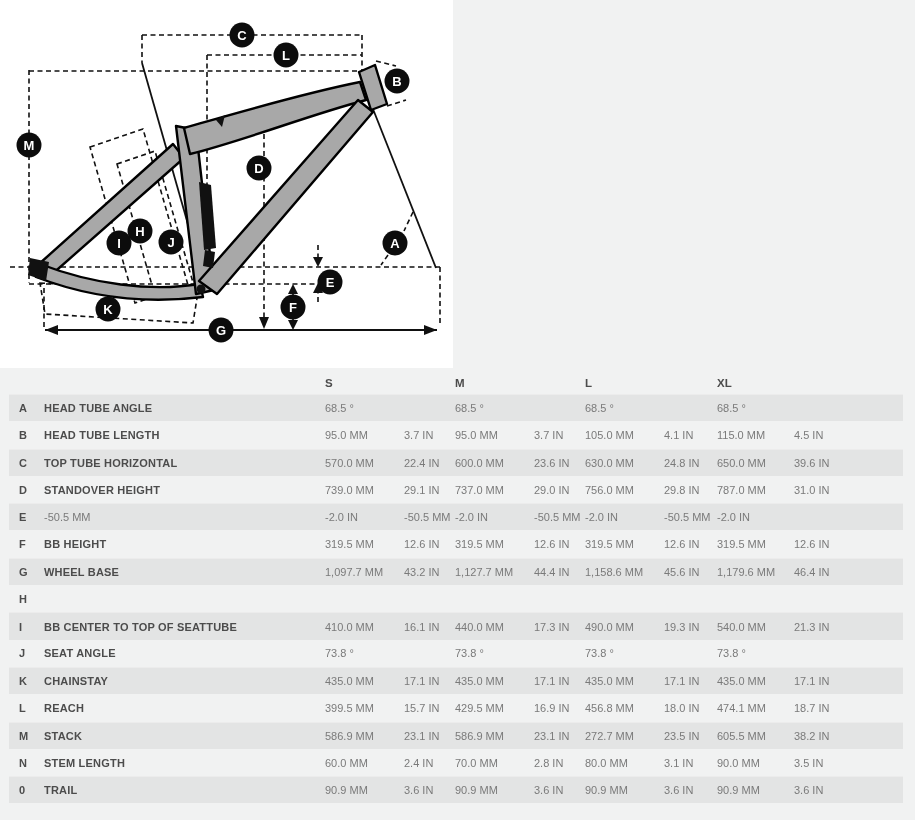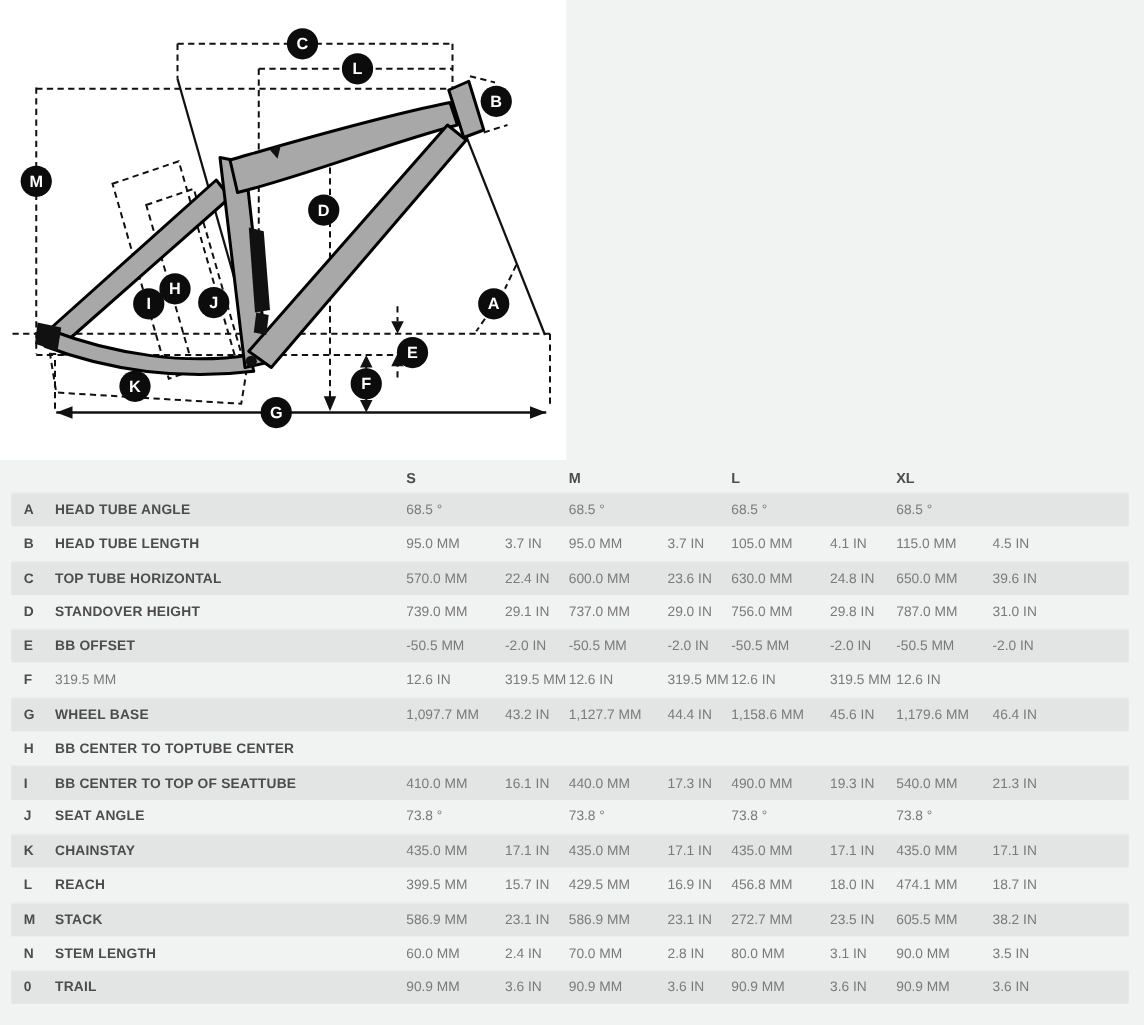--- a/index.html
+++ b/index.html
@@ -193,32 +193,32 @@
         <div class="cell val">29.1 IN</div>
         <div class="cell val">737.0 MM</div>
         <div class="cell val">29.0 IN</div>
         <div class="cell val">756.0 MM</div>
         <div class="cell val">29.8 IN</div>
         <div class="cell val">787.0 MM</div>
         <div class="cell val">31.0 IN</div>
       </div>
       <div class="g-row dark">
         <div class="cell letter">E</div>
-        <div class="cell name">BB OFFSET</div>
         <div class="cell val">-50.5 MM</div>
         <div class="cell val">-2.0 IN</div>
         <div class="cell val">-50.5 MM</div>
         <div class="cell val">-2.0 IN</div>
         <div class="cell val">-50.5 MM</div>
         <div class="cell val">-2.0 IN</div>
         <div class="cell val">-50.5 MM</div>
         <div class="cell val">-2.0 IN</div>
       </div>
       <div class="g-row">
         <div class="cell letter">F</div>
+        <div class="cell name">BB HEIGHT</div>
         <div class="cell val">319.5 MM</div>
         <div class="cell val">12.6 IN</div>
         <div class="cell val">319.5 MM</div>
         <div class="cell val">12.6 IN</div>
         <div class="cell val">319.5 MM</div>
         <div class="cell val">12.6 IN</div>
         <div class="cell val">319.5 MM</div>
         <div class="cell val">12.6 IN</div>
       </div>
       <div class="g-row dark">
@@ -228,21 +228,20 @@
         <div class="cell val">43.2 IN</div>
         <div class="cell val">1,127.7 MM</div>
         <div class="cell val">44.4 IN</div>
         <div class="cell val">1,158.6 MM</div>
         <div class="cell val">45.6 IN</div>
         <div class="cell val">1,179.6 MM</div>
         <div class="cell val">46.4 IN</div>
       </div>
       <div class="g-row">
         <div class="cell letter">H</div>
-        <div class="cell name">BB CENTER TO TOPTUBE CENTER</div>
         <div class="cell val"></div>
         <div class="cell val"></div>
         <div class="cell val"></div>
         <div class="cell val"></div>
         <div class="cell val"></div>
         <div class="cell val"></div>
         <div class="cell val"></div>
         <div class="cell val"></div>
       </div>
       <div class="g-row dark">

